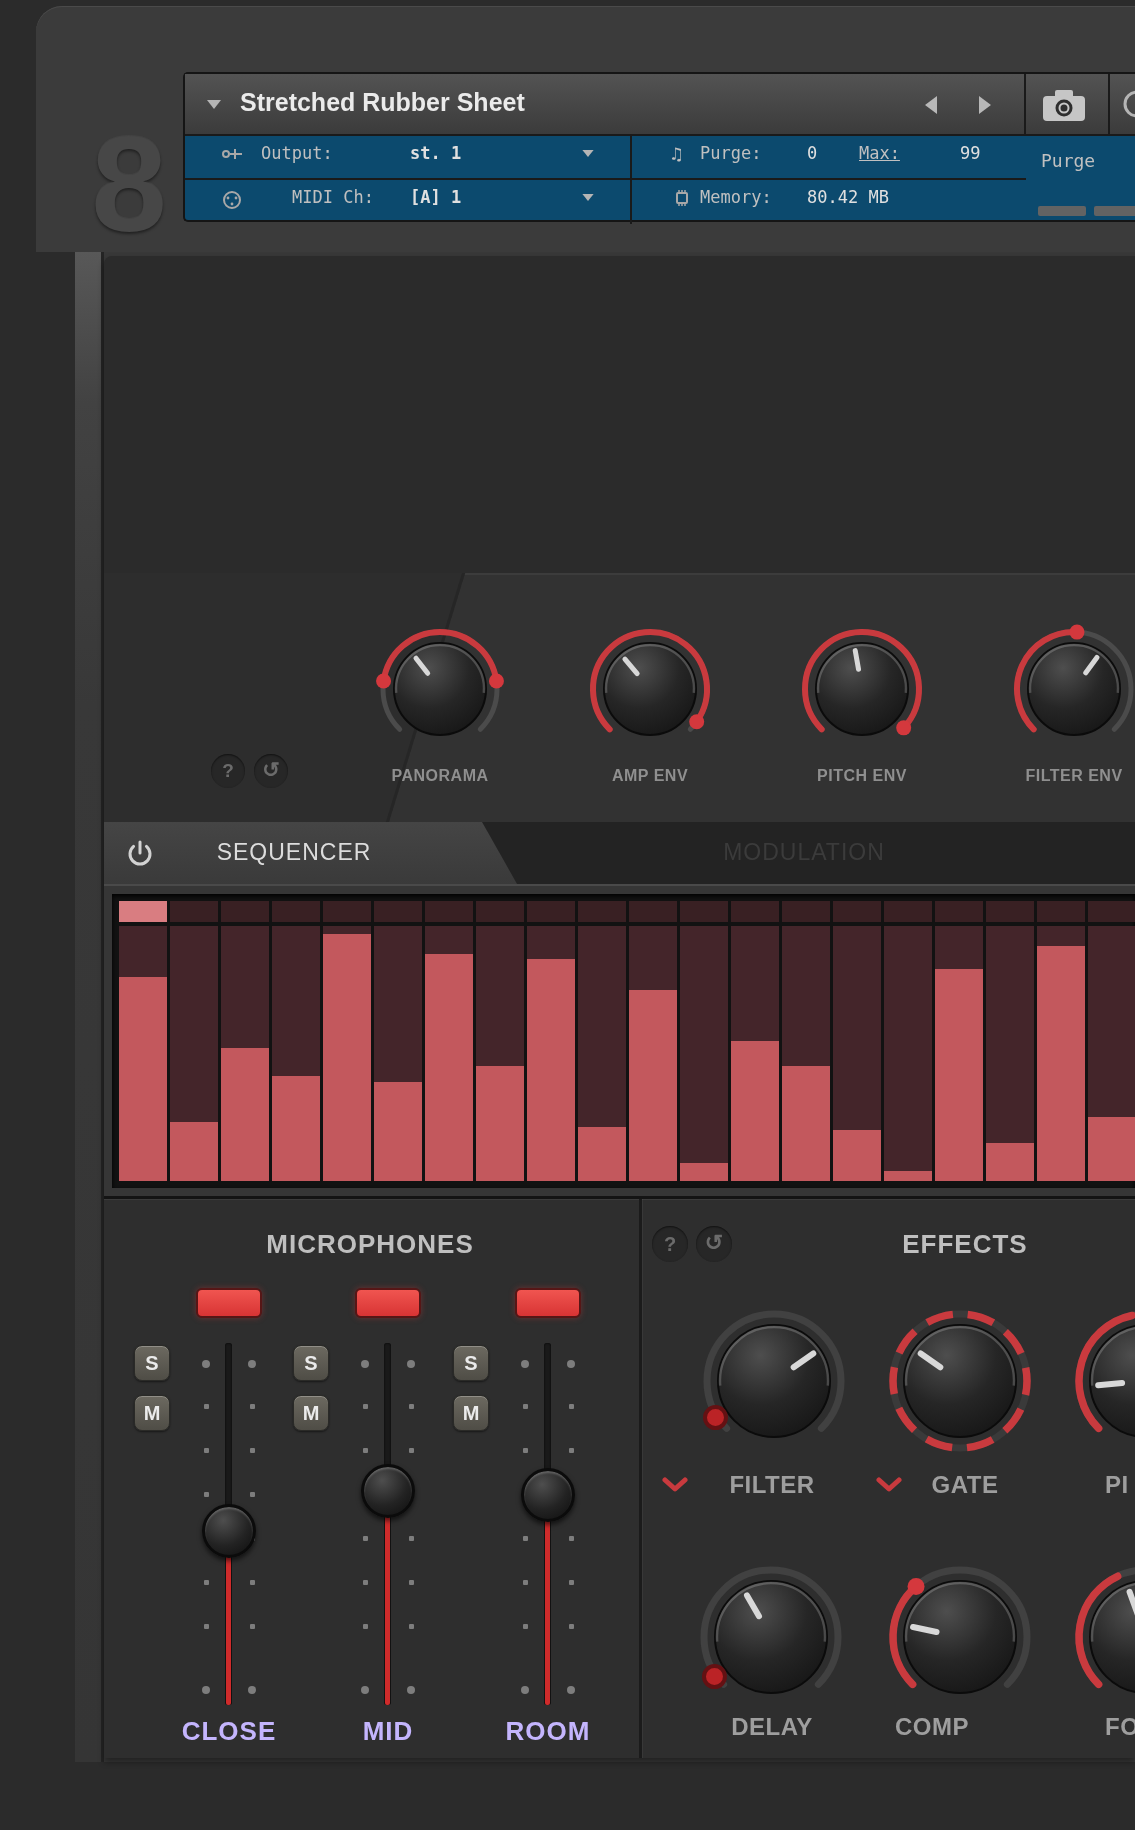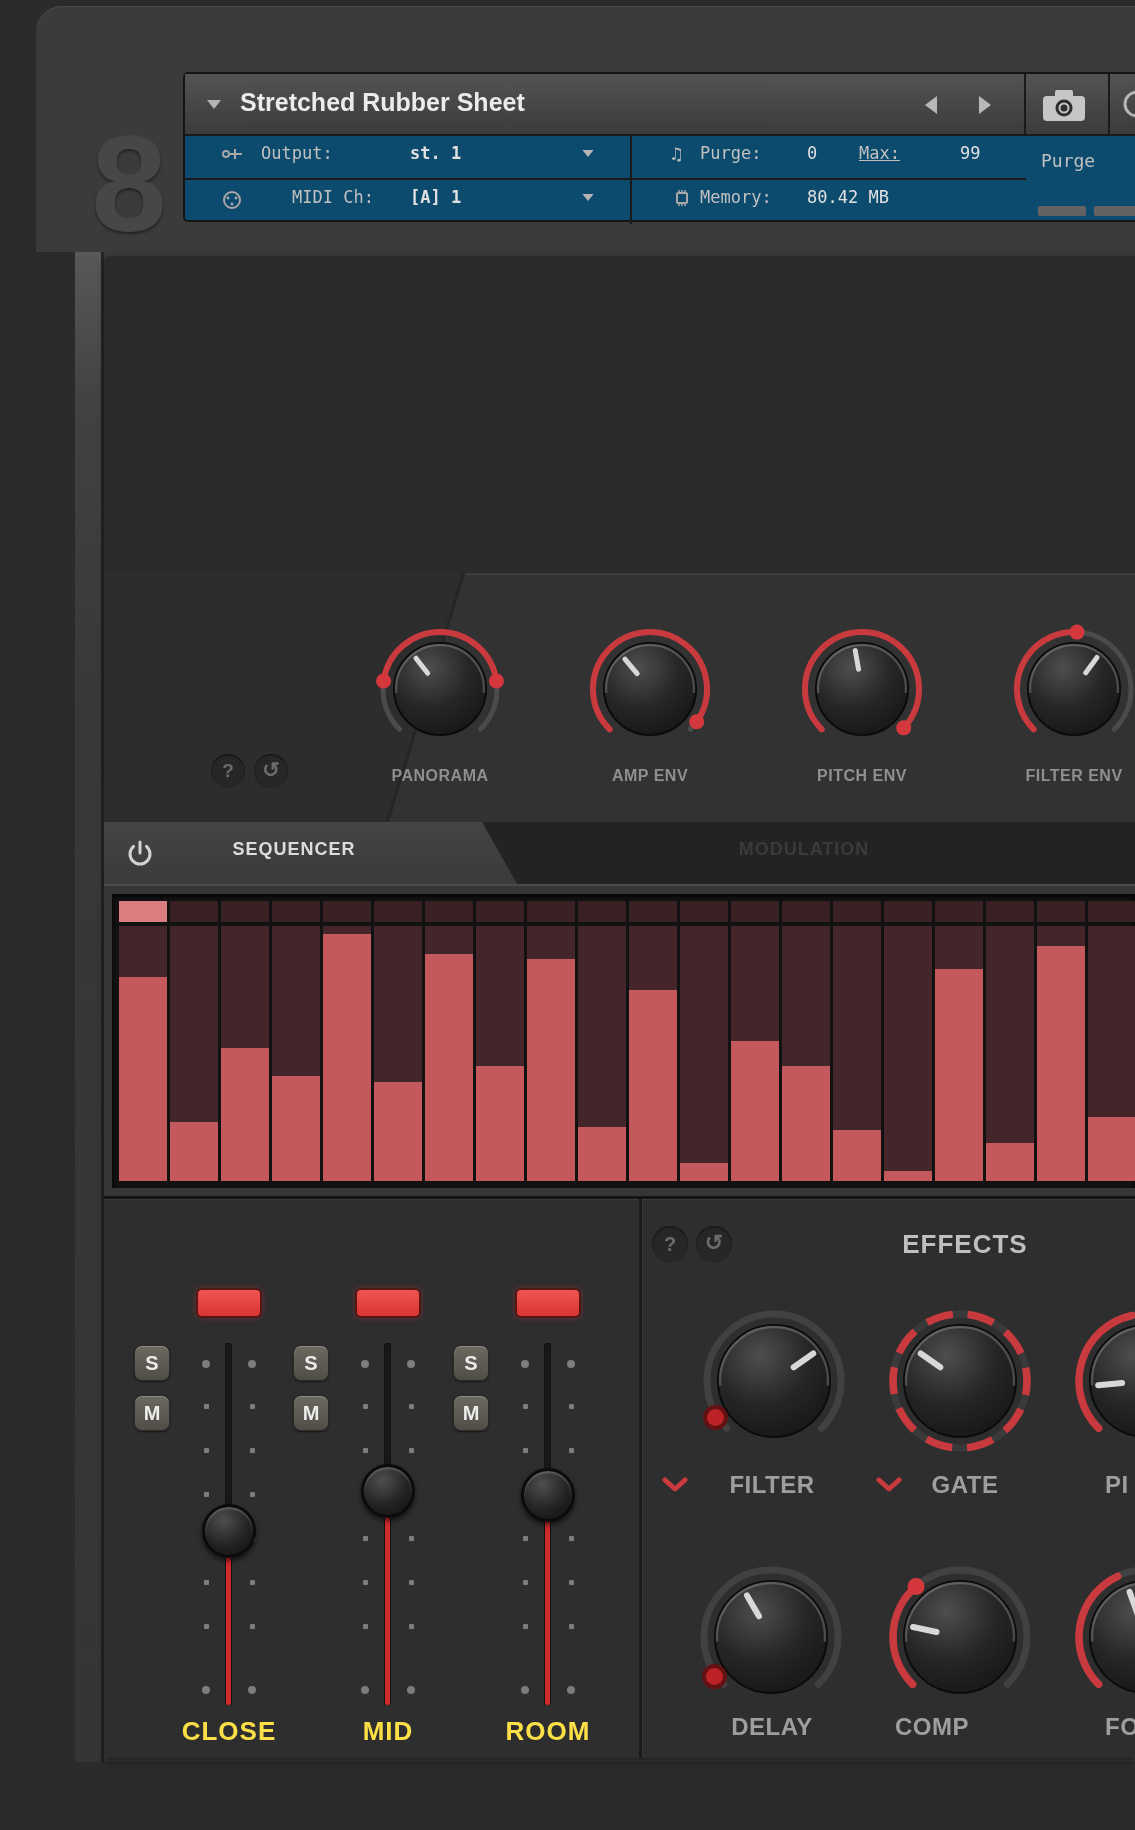--- a/index.html
+++ b/index.html
@@ -42,21 +42,21 @@
   .opt-value{font-size:21px;font-weight:bold;color:#b2b2b2;letter-spacing:.5px;}
   #knobrow{left:0;top:317px;width:100%;height:249px;background:#323232;overflow:hidden;
            box-shadow:inset 0 2px 0 rgba(255,255,255,.05);}
   #knobrow-diag{left:-70px;top:0;width:390px;height:100%;background:#2d2d2d;border-right:3px solid #262626;
                 transform:skewX(-17deg);}
   .knob-label{font-size:16px;font-weight:bold;color:#8f8f8f;text-align:center;letter-spacing:.5px;white-space:nowrap;}
   .round-btn{border-radius:50%;background:#272727;color:#6b6b6b;font-weight:bold;text-align:center;
              box-shadow:inset 0 1px 2px rgba(0,0,0,.6);}
   
   #tabs{left:0;top:566px;width:100%;height:62px;background:#232323;}
-  .tab-label{font-size:18px;font-weight:bold;letter-spacing:1px;white-space:nowrap;}
+  .tab-label{font-size:23px;font-weight:normal;letter-spacing:1px;white-space:nowrap;}
   #tab-seq{left:0;top:0;width:413px;height:62px;background:linear-gradient(180deg,#454545,#3a3a3a);
            clip-path:polygon(0 0,calc(100% - 35px) 0,100% 100%,0 100%);}
   #tab-flt{left:774px;top:0;width:257px;height:62px;background:#313131;
            clip-path:polygon(35px 0,100% 0,100% 100%,0 100%);}
   
   #seqframe{left:0;top:628px;width:100%;height:312px;background:#363636;box-shadow:inset 0 2px 0 #4a4a4a;}
   #seqinner{left:8px;top:10px;right:0;bottom:8px;background:#121212;box-shadow:inset 0 2px 4px #000;}
   #seqcols{left:7px;top:7px;right:0;bottom:7px;display:flex;gap:3px;overflow:hidden;}
   .seq-col{flex:0 0 48px;display:flex;flex-direction:column;}
   .seq-ind{height:21px;background:#392023;}
@@ -78,21 +78,21 @@
           color:#ebebeb;font-size:20px;font-weight:bold;text-align:center;line-height:34px;
           box-shadow:inset 0 1px 0 rgba(255,255,255,.25),0 1px 2px rgba(0,0,0,.5);}
   .fader-track{position:absolute;left:93px;top:59px;width:7px;height:362px;background:#191919;border-radius:3px;
                box-shadow:0 0 2px #000 inset;}
   .fader-fill{position:absolute;left:94px;width:5px;background:#cf2b2b;border-radius:2px;}
   .fader-thumb{position:absolute;left:70px;width:54px;height:54px;border-radius:50%;
                background:radial-gradient(circle at 38% 28%,#4e4e4e,#232323 55%,#101010 95%);
                border:3px solid #0b0b0b;box-sizing:border-box;
                box-shadow:inset 0 2px 2px rgba(255,255,255,.22),0 3px 5px rgba(0,0,0,.6);}
   .mic-dot{position:absolute;background:#7d7d7d;}
-  .mic-label{position:absolute;left:0;top:432px;width:194px;font-size:26px;font-weight:bold;color:#fde047;
+  .mic-label{position:absolute;left:0;top:432px;width:194px;font-size:26px;font-weight:bold;color:#c4b5fd;
              text-align:center;letter-spacing:1px;}
   .fx-label{font-size:24px;font-weight:bold;color:#9e9e9e;letter-spacing:.5px;white-space:nowrap;}
   .knob{position:absolute;}
 </style>
 </head>
 <body>
 
 <div id="stage">
 
   <div class="abs" id="rack-header"></div>
@@ -384,20 +384,21 @@
                 <div class="seq-bar" style="height: 25%;"></div>
               </div>
             </div>
           </div>
       </div>
     </div>
 
     <div class="abs" id="bottom">
       <div class="abs" id="micfx-divider"></div>
 
+      <div class="abs section-title" style="left:76px;top:30px;width:380px;">MICROPHONES</div>
       <div class="mic-strip" style="left:28px;top:85px;">
           <div class="led"></div>
           <div class="sm-btn" style="top: 61px;">S</div>
           <div class="sm-btn" style="top: 111px;">M</div>
           <div class="mic-dot" style="left: 70px; top: 76px; width: 8px; height: 8px; border-radius: 50%;"></div>
           <div class="mic-dot" style="left: 116px; top: 76px; width: 8px; height: 8px; border-radius: 50%;"></div>
           <div class="mic-dot" style="left: 72px; top: 120px; width: 5px; height: 5px; border-radius: 1px;"></div>
           <div class="mic-dot" style="left: 118px; top: 120px; width: 5px; height: 5px; border-radius: 1px;"></div>
           <div class="mic-dot" style="left: 72px; top: 164px; width: 5px; height: 5px; border-radius: 1px;"></div>
           <div class="mic-dot" style="left: 118px; top: 164px; width: 5px; height: 5px; border-radius: 1px;"></div>

